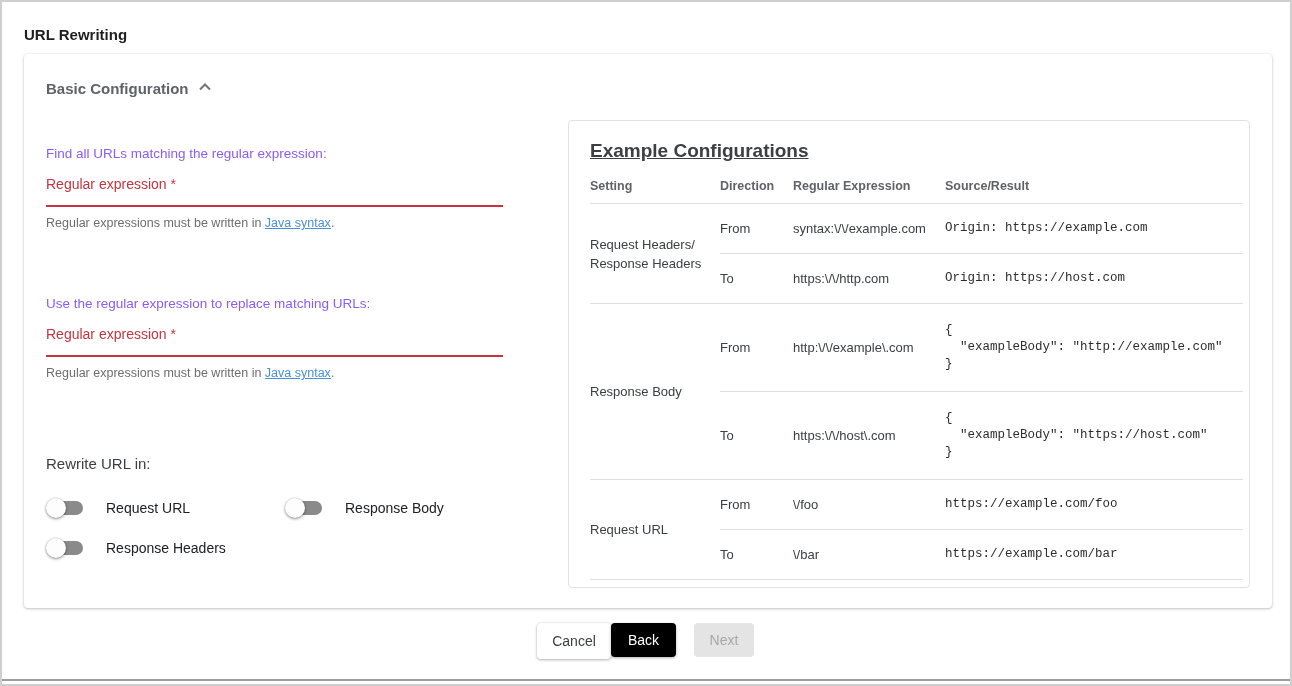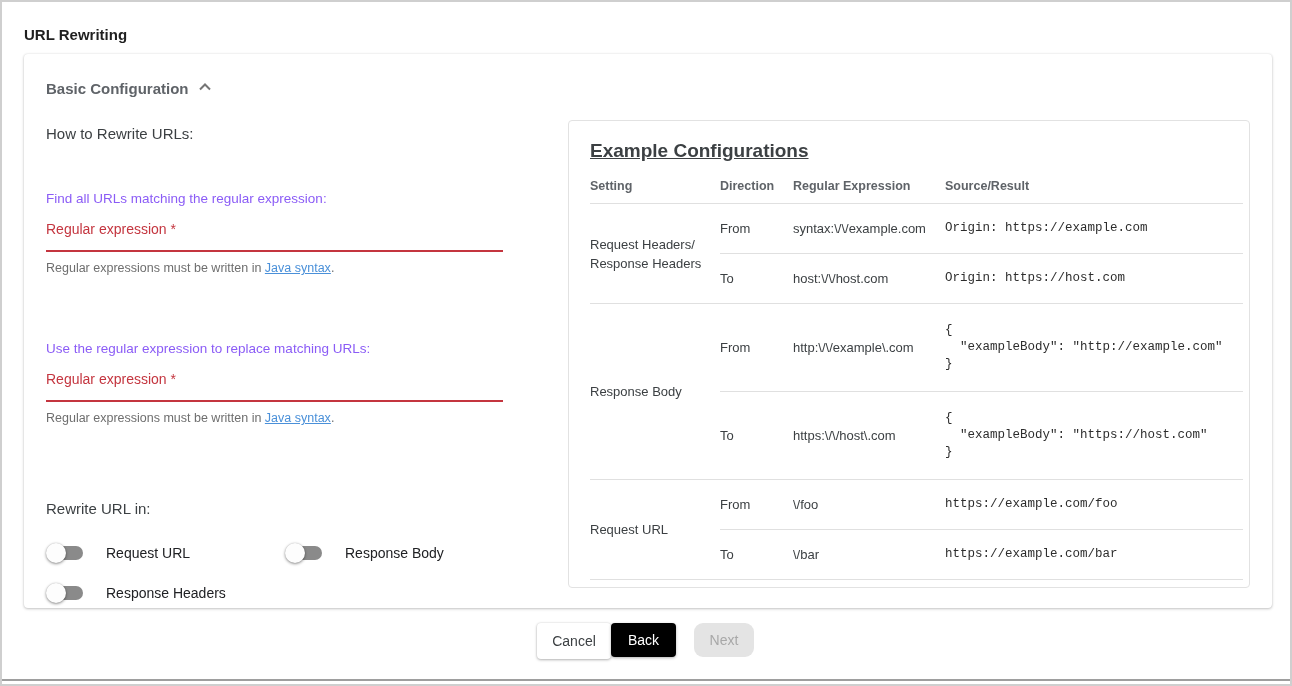--- a/index.html
+++ b/index.html
@@ -120,21 +120,21 @@
     background: #fff; color: #3c4043;
     box-shadow: 0 1px 3px rgba(0,0,0,.28), 0 0 2px rgba(0,0,0,.12);
   }
   .btn-back {
     width: 65px; height: 34px;
     background: #000000; color: #fff;
     box-shadow: 0 1px 3px rgba(0,0,0,.3);
   }
   .btn-next {
     width: 60px; height: 34px; margin-left: 18px;
-    background: #e4e4e4; color: #a8a8a8; cursor: default; border-radius: 9px;
+    background: #e4e4e4; color: #a8a8a8; cursor: default;
   }
   .footer-right { display: flex; }
 </style>
 </head>
 <body>
 
 <div class="screen">
 
   <div class="page-title">URL Rewriting</div>
 
@@ -144,21 +144,20 @@
       <button class="collapse-btn">
         <span>
           <svg width="16" height="14" viewBox="0 0 16 14">
               <path d="M3 9.5 L8 4.5 L13 9.5" stroke="#757575" stroke-width="2" fill="none"></path>
             </svg>
         </span>
       </button>
     </div>
 
     <div class="form-col">
-      <div class="section-title">How to Rewrite URLs:</div>
 
       <div class="field-group first">
         <div class="field-question">Find all URLs matching the regular expression:</div>
         <div>
           <div class="field-label">Regular expression *</div>
           <div class="field-underline"></div>
         </div>
         <div class="field-hint">
           <span>Regular expressions must be written in </span><a>Java syntax</a><span>.</span>
         </div>
@@ -222,21 +221,21 @@
         <tbody>
           <tr class="h50">
             <td class="cell-setting" rowspan="2">Request Headers/
 Response Headers</td>
             <td>From</td>
             <td>syntax:\/\/example.com</td>
             <td class="cell-result">Origin: https://example.com</td>
           </tr>
           <tr class="h50">
             <td>To</td>
-            <td>host:\/\/host.com</td>
+            <td>https:\/\/http.com</td>
             <td class="cell-result">Origin: https://host.com</td>
           </tr>
           <tr class="h88">
             <td class="cell-setting" rowspan="2">Response Body</td>
             <td>From</td>
             <td>http:\/\/example\.com</td>
             <td class="cell-result">{
   "exampleBody": "http://example.com"
 }</td>
           </tr>

